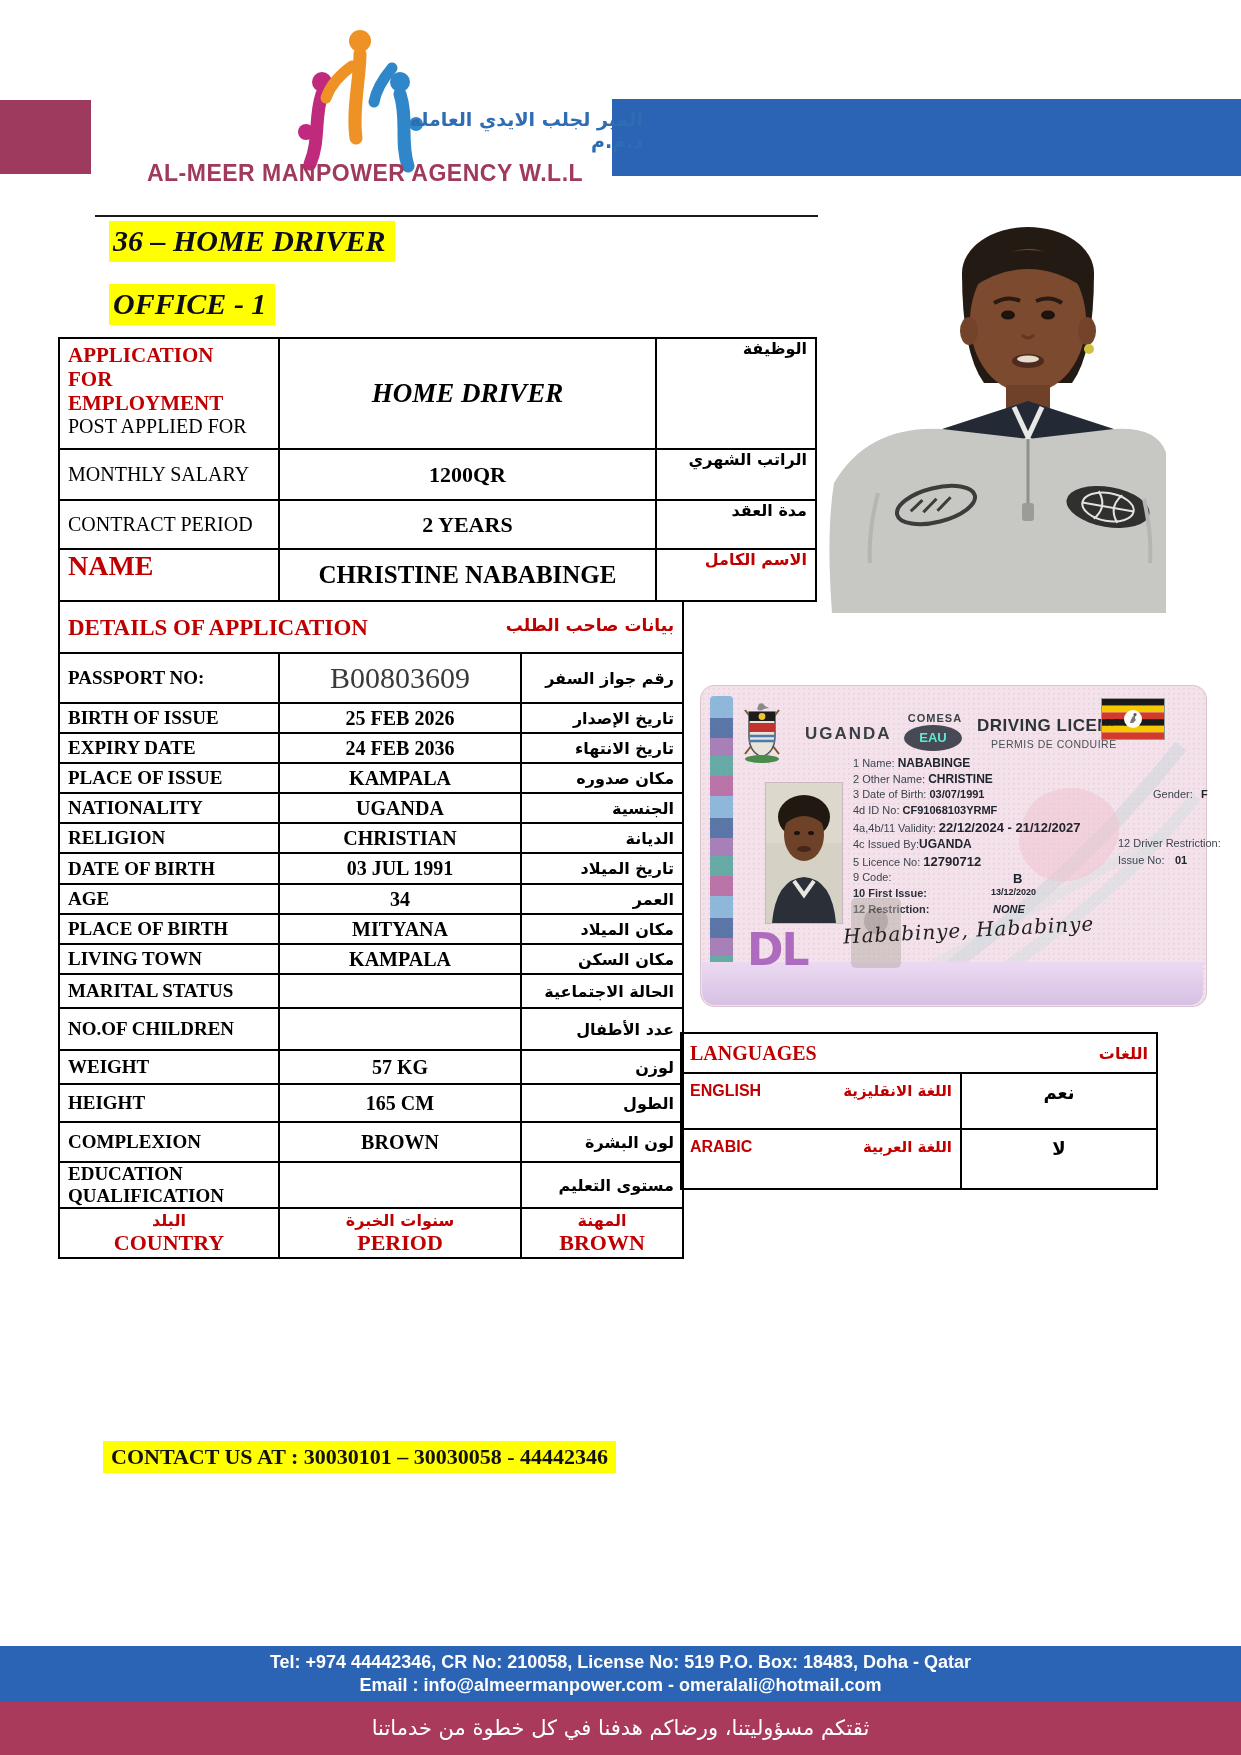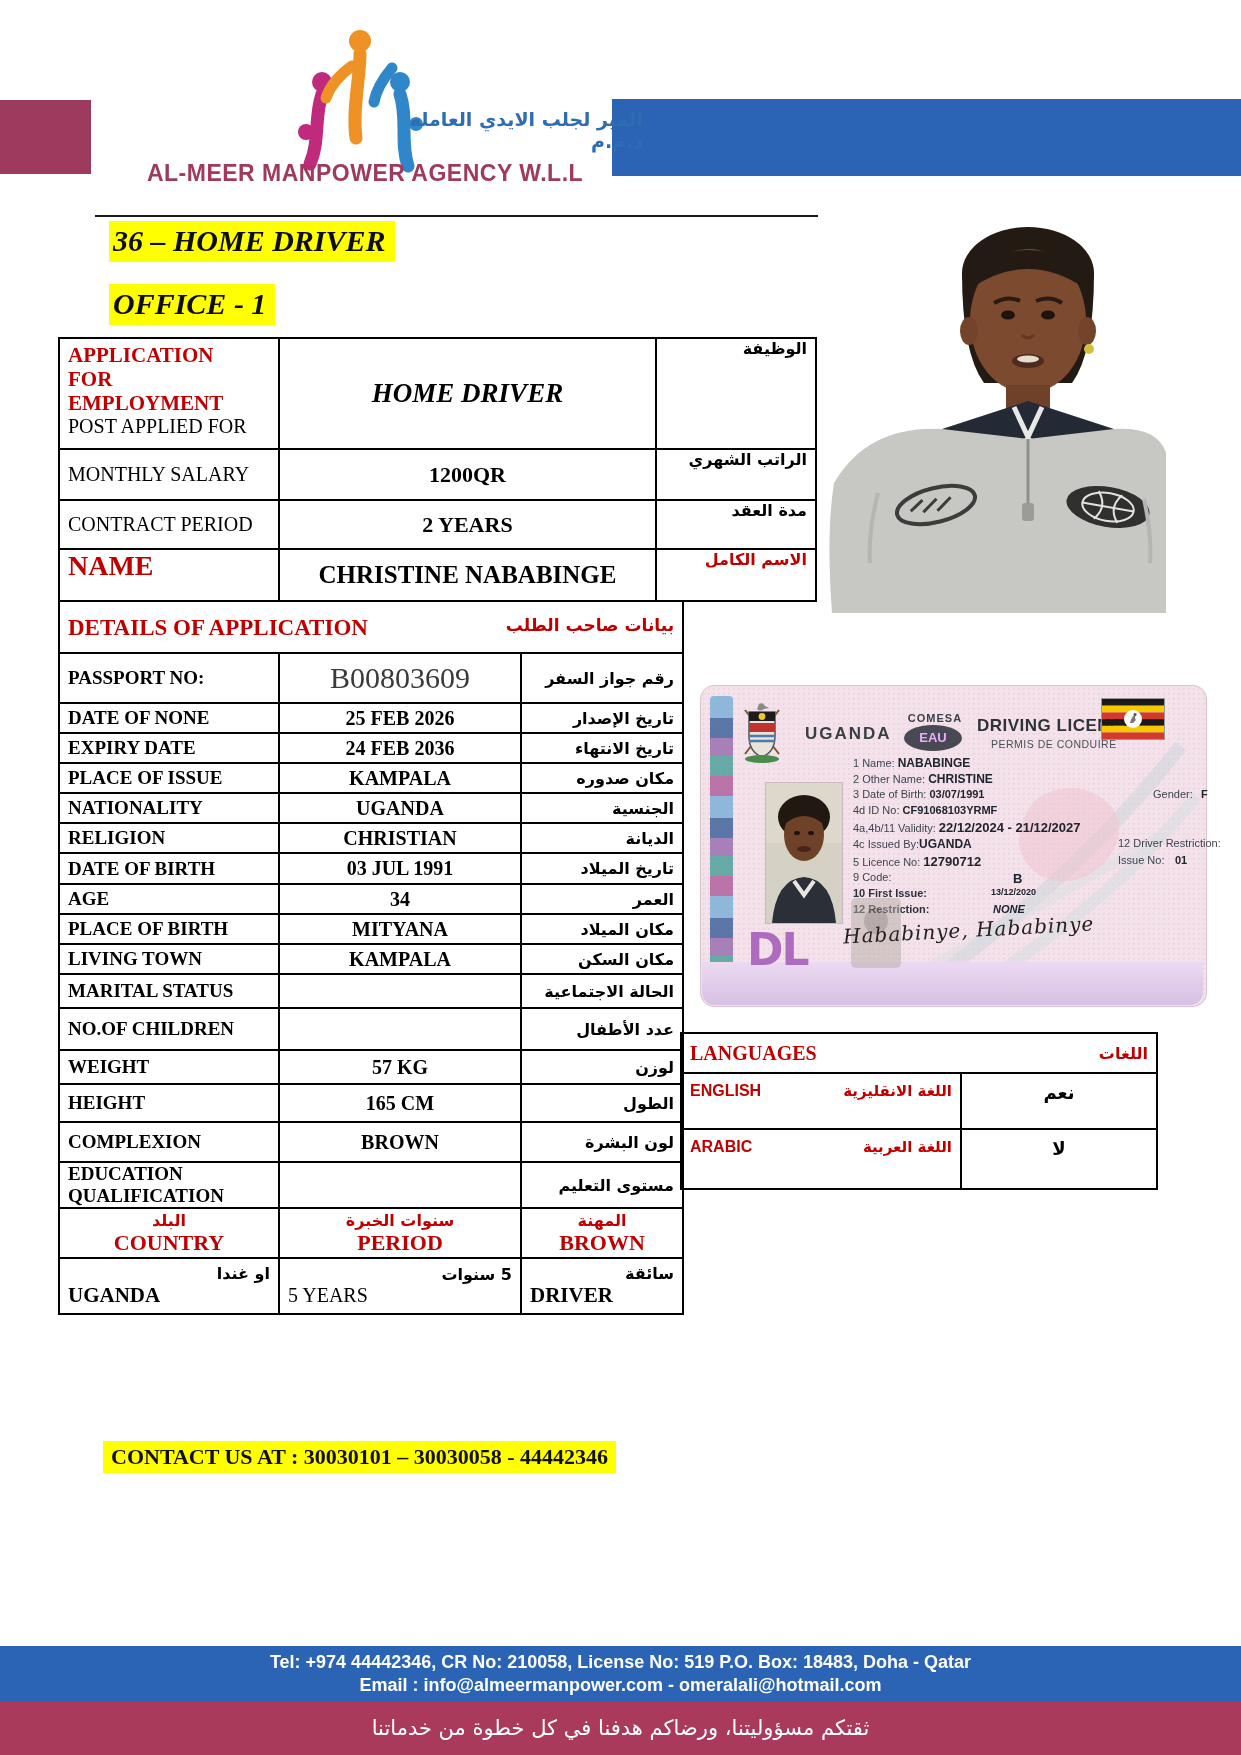--- a/index.html
+++ b/index.html
@@ -54,21 +54,21 @@
   .licence{left:700px;top:685px;width:505px;height:320px;background:#f3e2ea;
     background-image:radial-gradient(#ecd2e0 1px, rgba(0,0,0,0) 1px);background-size:5px 5px;
     border:1px solid #d9c3cf;border-radius:14px;font-family:"Liberation Sans",sans-serif;}
   .lic-strip{position:absolute;left:9px;top:10px;width:23px;height:296px;border-radius:4px;opacity:.85;
     background:repeating-linear-gradient(180deg,#7db0d6 0 22px,#40639c 22px 42px,#9a6fb0 42px 60px,#4fa09a 60px 80px,#b0619c 80px 100px);}
   .lic-band{position:absolute;left:1px;top:276px;width:501px;height:43px;border-radius:0 0 13px 13px;
     background:linear-gradient(#ecd9f1,#d6c1e4);}
   .lic-country{position:absolute;left:104px;top:38px;font-weight:bold;font-size:17px;color:#3a3f45;letter-spacing:2px;}
   .lic-comesa{position:absolute;left:203px;top:26px;width:62px;text-align:center;}
   .lic-comesa .c-top{font-weight:bold;font-size:11px;color:#3c4148;letter-spacing:1px;}
-  .lic-comesa .c-oval{margin-top:1px;background:#474a55;color:#f0abfc;font-weight:bold;font-size:13px;
+  .lic-comesa .c-oval{margin-top:1px;background:#474a55;color:#5eead4;font-weight:bold;font-size:13px;
     border-radius:50%;width:58px;height:26px;line-height:26px;}
   .lic-title{position:absolute;left:276px;top:30px;font-weight:bold;font-size:17px;color:#2e3338;letter-spacing:.5px;}
   .lic-subtitle{position:absolute;left:290px;top:52px;font-size:10.5px;color:#4a4f55;letter-spacing:.5px;}
   .lic-line{position:absolute;left:152px;font-size:11px;color:#3d4450;white-space:nowrap;}
   .lic-line b{color:#20242e;}
   .lic-dl{position:absolute;left:46px;top:238px;font-family:"DejaVu Sans",sans-serif;font-weight:bold;
     font-size:44px;color:#a258b8;opacity:.85;letter-spacing:-2px;}
   .lic-sig{position:absolute;left:142px;top:232px;font-family:"DejaVu Serif",serif;font-style:italic;
     font-size:20px;color:#23201e;transform:rotate(-3deg);letter-spacing:1px;white-space:nowrap;}
   .lic-ghost{position:absolute;left:150px;top:212px;width:50px;height:70px;background:#b4aea6;
@@ -196,21 +196,21 @@
           <span class="ar red" style="font-size:17px">بيانات صاحب الطلب</span>
         </div>
       </td>
     </tr>
     <tr style="height:50px">
       <td class="lblb">PASSPORT NO:</td>
       <td class="val" style="font-weight:normal;font-size:30px;color:#3a3a3a">B00803609</td>
       <td class="ar ar-cell" style="vertical-align:middle">رقم جواز السفر</td>
     </tr>
     <tr style="height:30px">
-      <td class="lblb">DATE OF NONE</td>
+      <td class="lblb">BIRTH OF ISSUE</td>
       <td class="val">25 FEB 2026</td>
       <td class="ar ar-cell" style="vertical-align:middle">تاريخ الإصدار</td>
     </tr>
     <tr style="height:30px">
       <td class="lblb">EXPIRY DATE</td>
       <td class="val">24 FEB 2036</td>
       <td class="ar ar-cell" style="vertical-align:middle">تاريخ الانتهاء</td>
     </tr>
     <tr style="height:30px">
       <td class="lblb">PLACE OF ISSUE</td>
@@ -293,34 +293,20 @@
         <div class="ar red">البلد</div>
         <div class="red" style="font-weight:bold;font-size:22px">COUNTRY</div>
       </td>
       <td style="text-align:center">
         <div class="ar red">سنوات الخبرة</div>
         <div class="red" style="font-weight:bold;font-size:22px">PERIOD</div>
       </td>
       <td style="text-align:center">
         <div class="ar red">المهنة</div>
         <div class="red" style="font-weight:bold;font-size:22px">BROWN</div>
-      </td>
-    </tr>
-    <tr style="height:56px">
-      <td class="two-line-cell">
-        <span class="ar top-ar">او غندا</span>
-        <span class="bot-en" style="font-weight:bold;font-size:21px">UGANDA</span>
-      </td>
-      <td class="two-line-cell">
-        <span class="ar top-ar">5 سنوات</span>
-        <span class="bot-en" style="font-size:20px">5 YEARS</span>
-      </td>
-      <td class="two-line-cell">
-        <span class="ar top-ar">سائقة</span>
-        <span class="bot-en" style="font-weight:bold;font-size:21px">DRIVER</span>
       </td>
     </tr>
   </tbody>
     </table>
 
   <div class="abs licence">
     <svg class="lic-swoosh">
       <path d="M250,280 C330,220 400,160 480,60" stroke="#cdd6da" stroke-width="14" fill="none" opacity="0.55"></path>
       <path d="M300,285 C380,230 440,180 495,110" stroke="#d4dde0" stroke-width="12" fill="none" opacity="0.5"></path>
       <path d="M210,290 C290,250 370,200 460,150" stroke="#d9e1e3" stroke-width="10" fill="none" opacity="0.45"></path>

